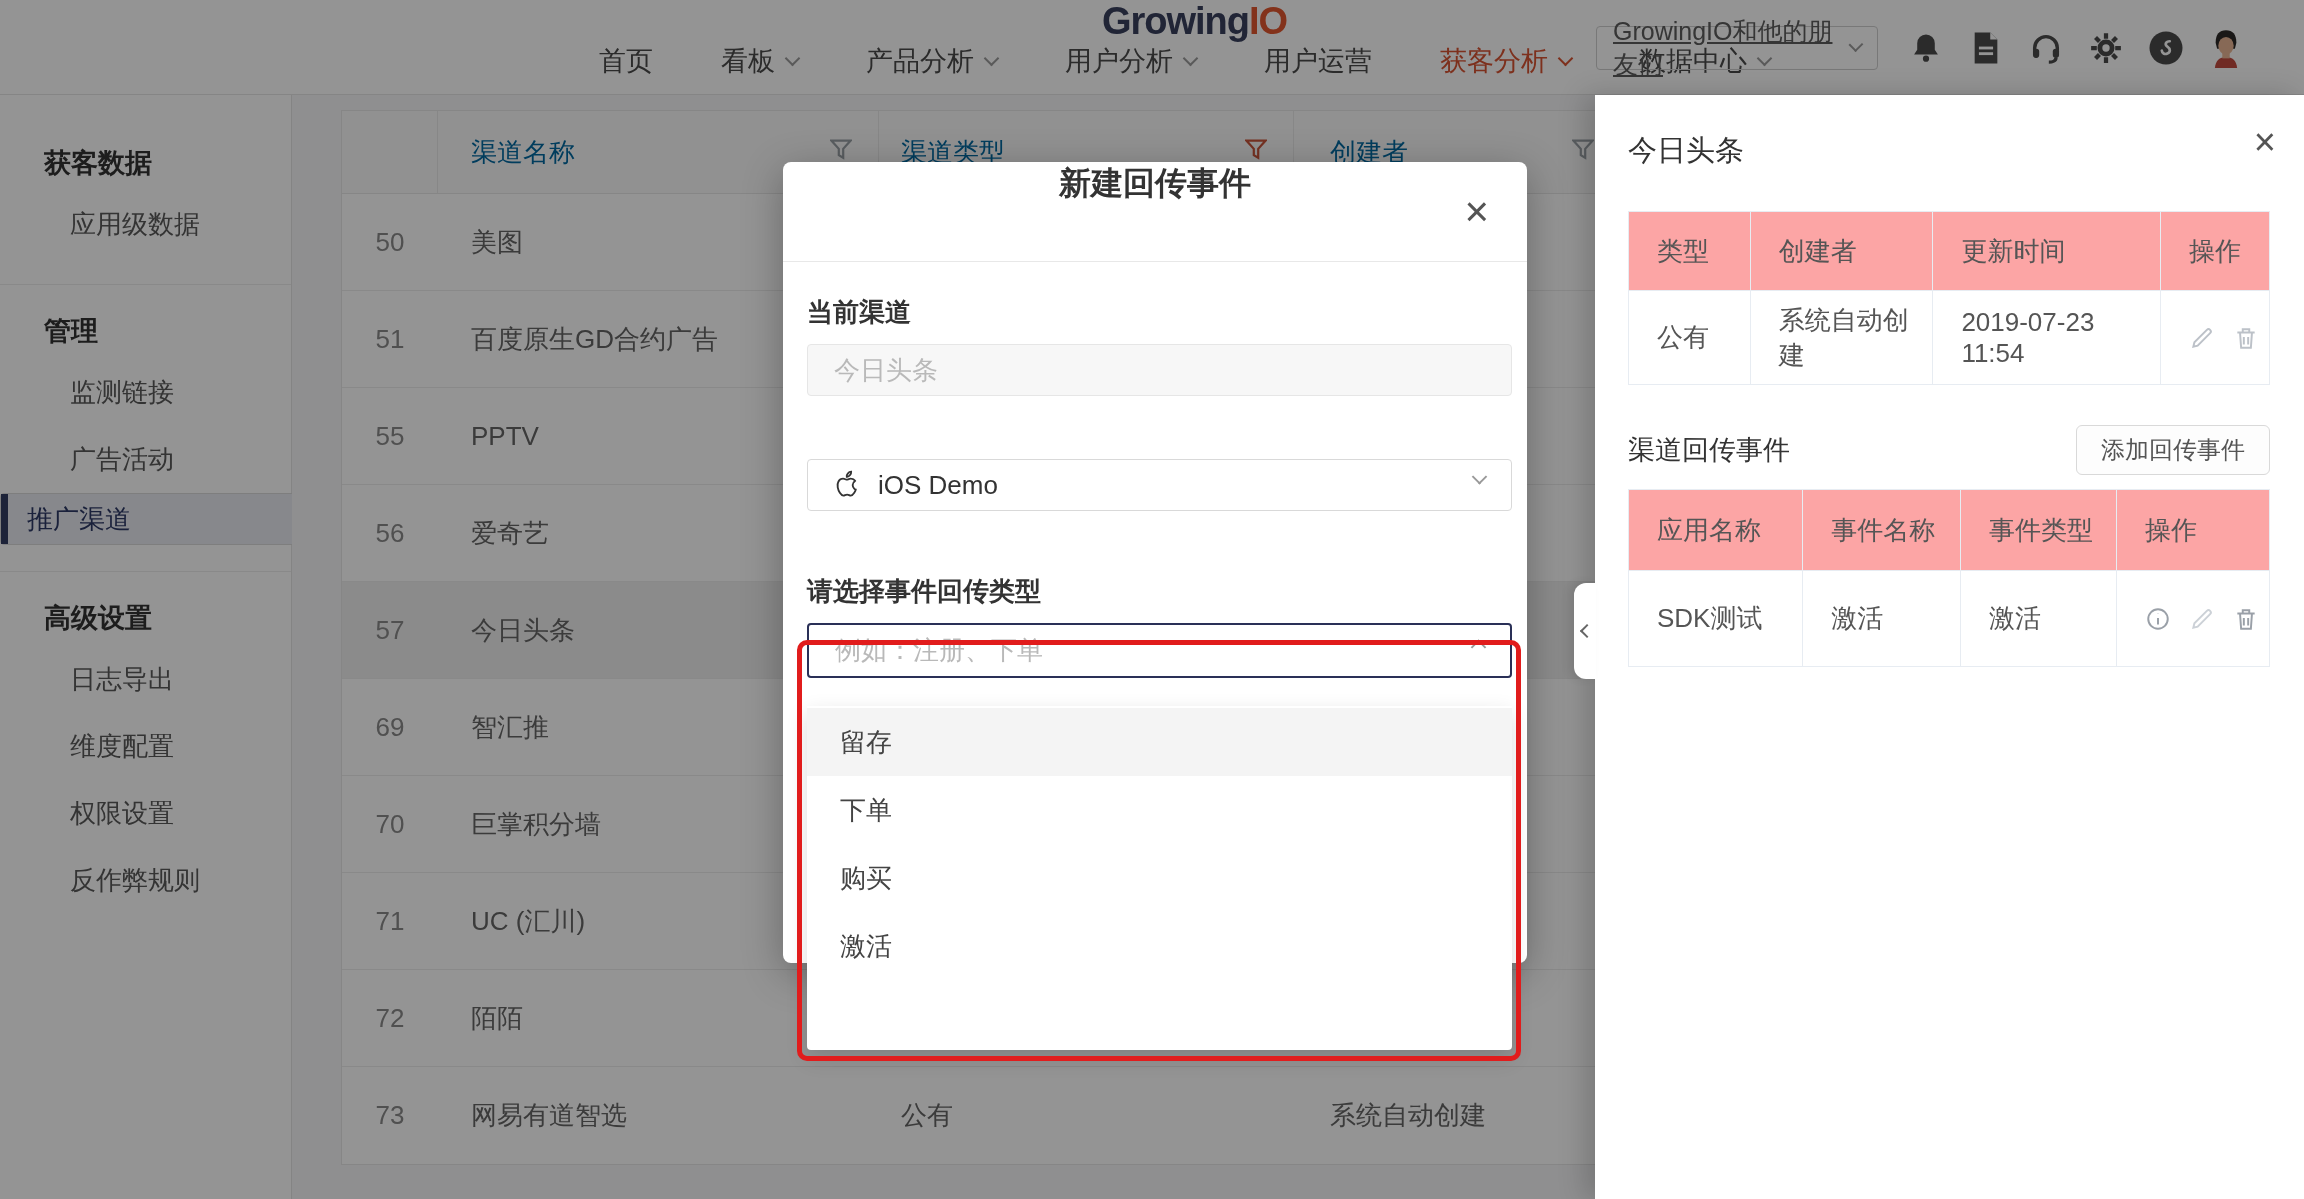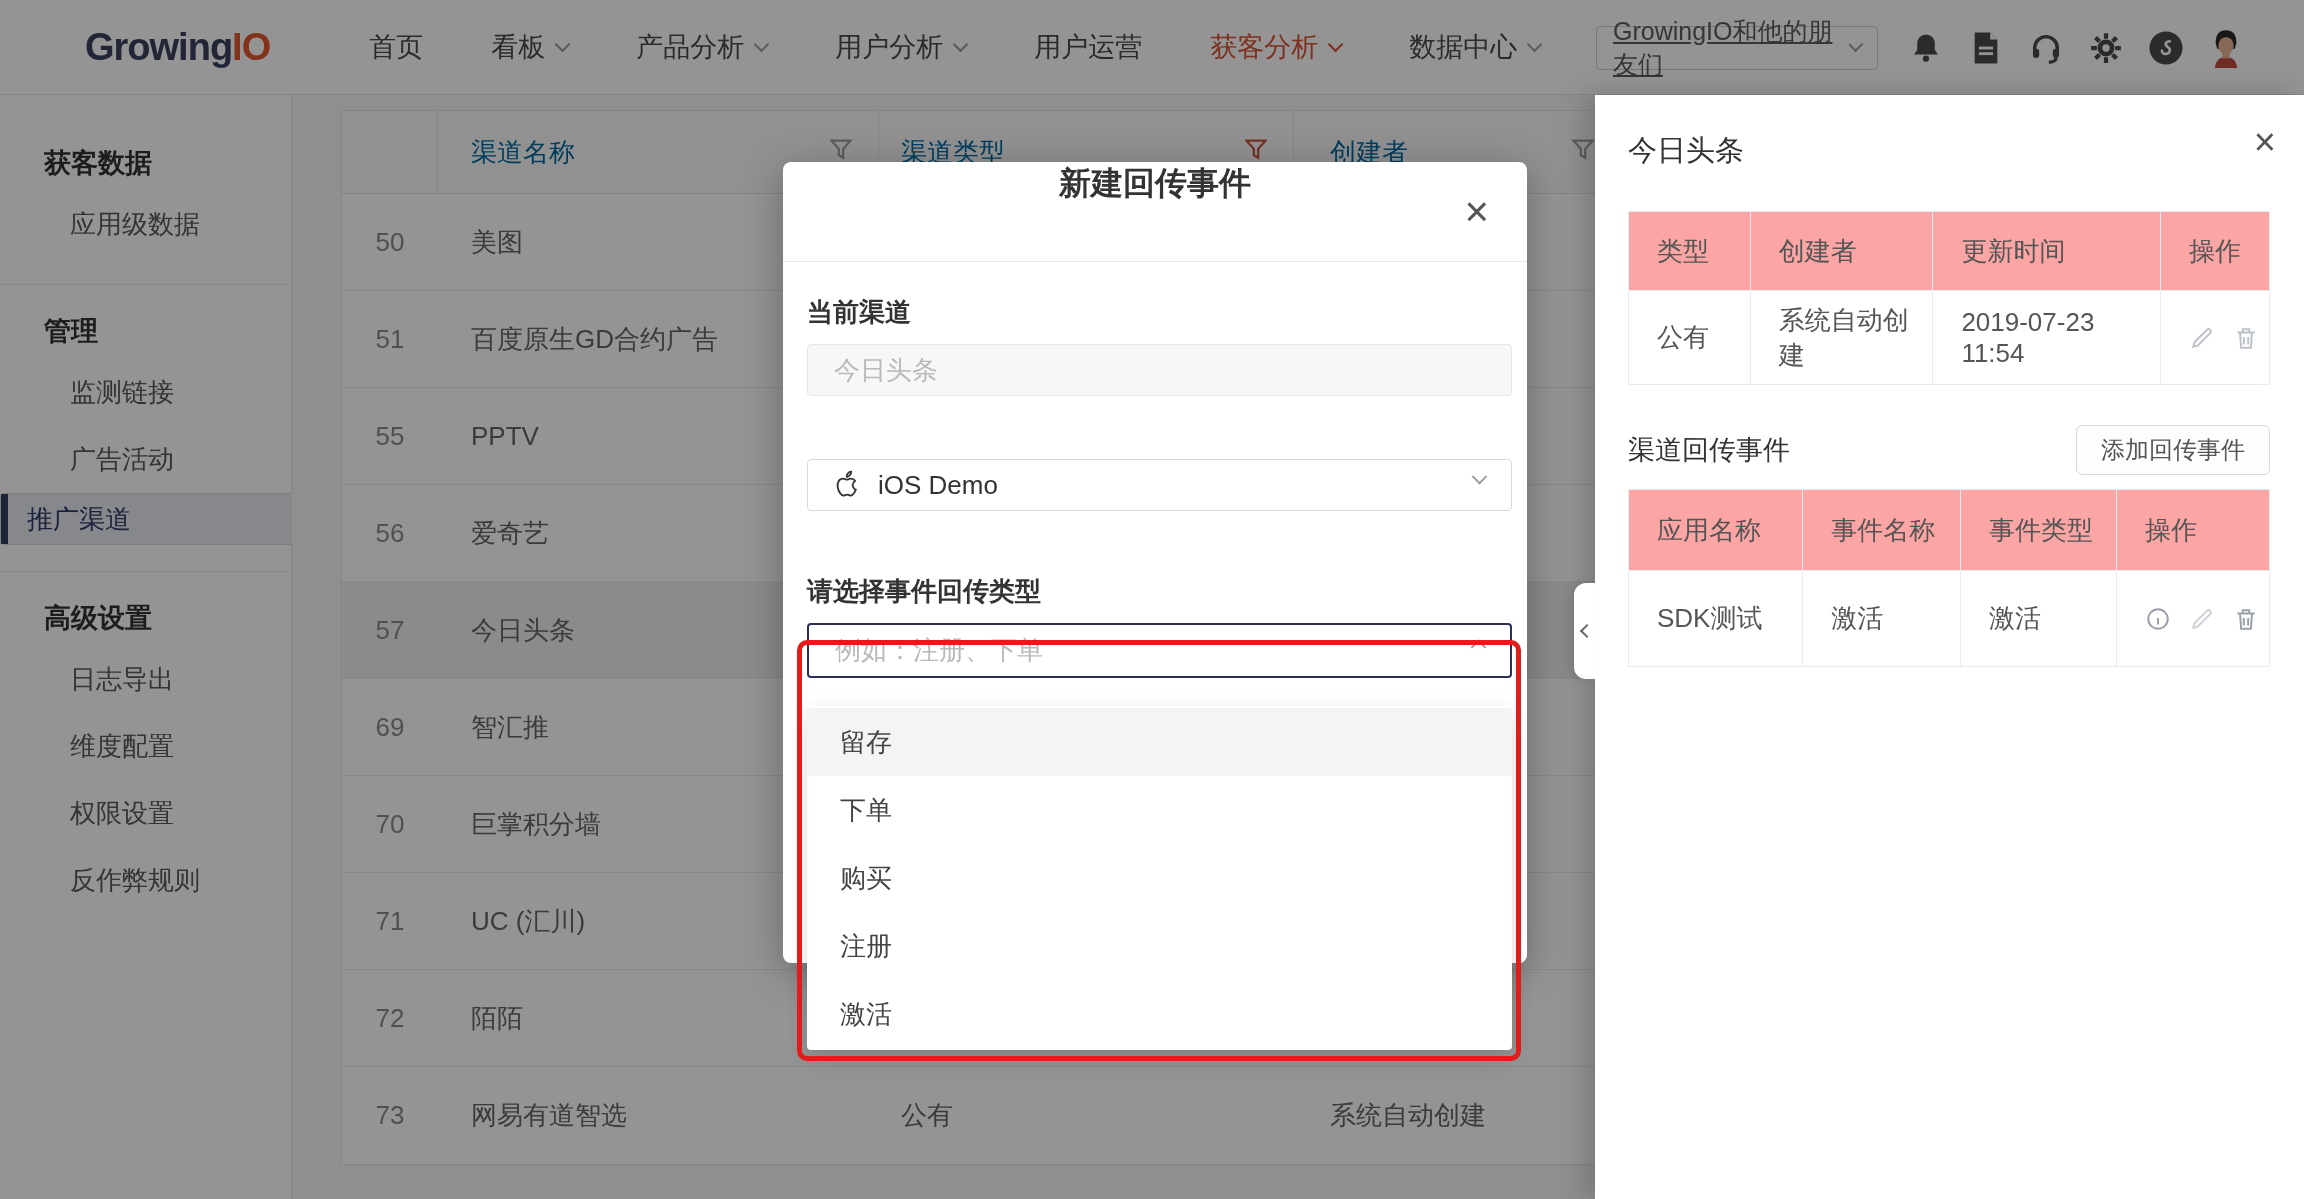--- a/index.html
+++ b/index.html
@@ -2,21 +2,21 @@
 <html><head>
 <meta charset="utf-8">
 <style>
   * { margin:0; padding:0; box-sizing:border-box; }
   html,body { width:2304px; height:1199px; overflow:hidden; background:#f2f3f5;
               font-family:"Liberation Sans","DejaVu Sans",sans-serif; }
   .stage { position:relative; width:2304px; height:1199px; background:#f6f7f8; }
 
   
   .topnav { position:absolute; left:0; top:0; width:2304px; height:95px; background:#fff;
-            border-bottom:1px solid #e6e6e6; display:flex; align-items:center; z-index:1; }
+            border-bottom:1px solid #e6e6e6; display:flex; align-items:center; z-index:1;flex-direction:column; }
   .logo { margin-left:85px; font-size:38px; font-weight:bold; letter-spacing:-1px; cursor:pointer; }
   .logo .g1 { color:#39405e; } .logo .g2 { color:#e2572f; }
   .navitems { display:flex; align-items:center; margin-left:65px; }
   .navitem { display:flex; align-items:center; margin:0 34px; font-size:27px; color:#4a4a4a; cursor:pointer; white-space:nowrap; }
   .navitem.active { color:#d85433; }
   .chev { display:inline-block; width:11px; height:11px; border-right:2px solid #9b9b9b; border-bottom:2px solid #9b9b9b;
           transform:rotate(45deg); margin-left:12px; margin-top:-6px; }
   .navitem.active .chev { border-color:#d85433; }
   .nav-right { position:absolute; right:60px; top:0; height:95px; display:flex; align-items:center; gap:30px; }
   .ws-select { width:282px; height:44px; border:1px solid #cfcfcf; border-radius:4px; display:flex; align-items:center;
@@ -364,21 +364,20 @@
         <span class="caret caret-up chev"></span>
       </div>
     </div>
   </div>
 
   <div class="dropdown">
 
   <div class="opt hl">留存</div>
       <div class="opt">下单</div>
       <div class="opt">购买</div>
-      <div class="opt">注册</div>
       <div class="opt">激活</div>
     </div>
 
   <div class="redbox"></div>
 
   <div class="panel">
     <div class="p-close">×</div>
     <div class="p-title">今日头条</div>
 
     <table class="ptable t1">

